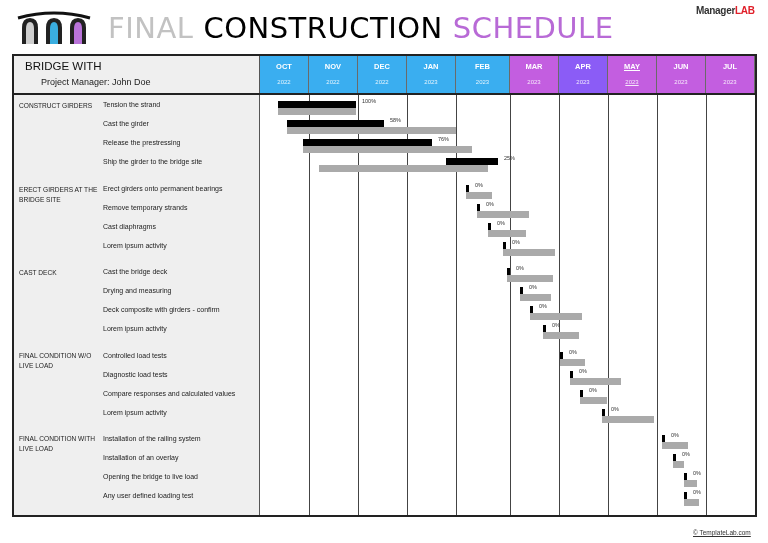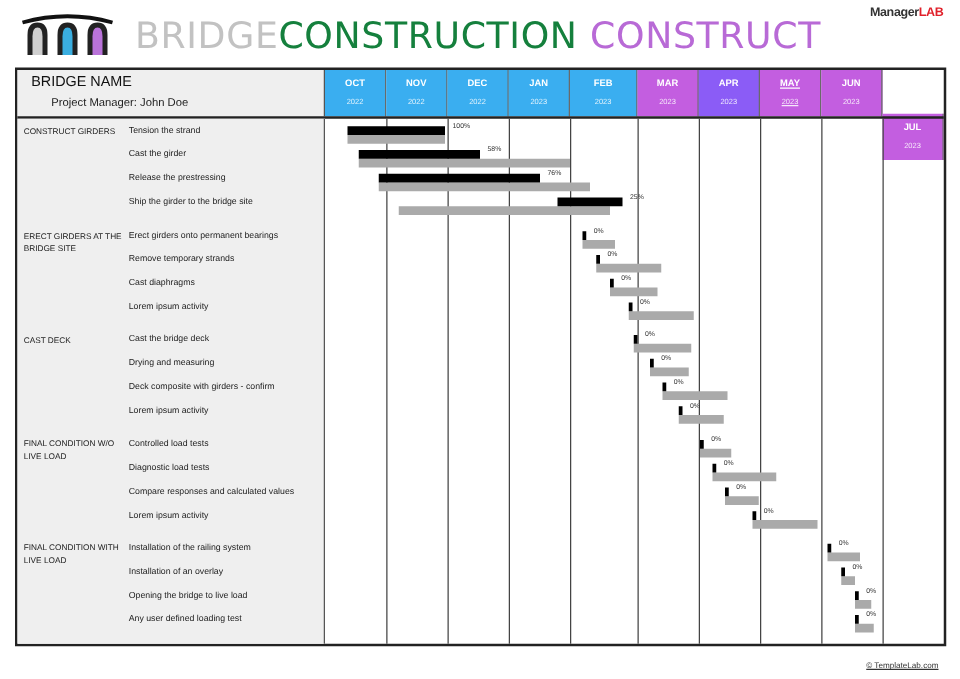--- a/index.html
+++ b/index.html
@@ -1,21 +1,21 @@
 <!DOCTYPE html>
 <html><head>
 <meta charset="utf-8">
 <style>
   * { box-sizing: border-box; margin: 0; padding: 0; }
   body { width: 768px; height: 543px; background: #ffffff; position: relative; overflow: hidden; font-family: "Liberation Sans", sans-serif; }
 
   .logo { position: absolute; left: 16px; top: 10px; width: 76px; height: 36px; }
   .title { position: absolute; left: 108px; top: 10px; font-family: "DejaVu Sans", sans-serif; font-size: 29px; letter-spacing: 0.5px; white-space: nowrap; line-height: 36px; }
   .title .w1 { color: #c2c2c2; }
-  .title .w2 { color: #15803d; }
+  .title .w2 { color: #000000; margin-left: 10px; }
   .title .w3 { color: #b86ad6; margin-left: 10px; }
   .brand { position: absolute; left: 696px; top: 5px; font-size: 10px; font-weight: bold; letter-spacing: -0.3px; }
   .brand .t { color: #333; }
   .brand .l { color: #e0202a; }
 
   .frame { position: absolute; left: 12px; top: 54px; width: 745px; height: 463px; border: 2px solid #222; }
   .hdr-left { position: absolute; left: 0; top: 0; width: 246px; height: 37px; background: #efefef; border-right: 1px solid #555; }
   .hdr-left .bn { position: absolute; left: 11px; top: 4px; font-size: 11.5px; color: #111; }
   .hdr-left .pm { position: absolute; left: 11px; top: 21px; font-size: 9px; color: #222; padding-left: 16px; }
   .hdr-sep { position: absolute; left: 0; top: 37px; width: 741px; height: 2px; background: #222; }
@@ -43,30 +43,30 @@
   <path d="M2 8 Q38 -2 74 8" stroke="#111" stroke-width="3" fill="none"></path>
   <path d="M6 34 V18 Q6 8 14 8 Q22 8 22 18 V34 Z" fill="#222"></path>
   <path d="M10 34 V19 Q10 12 14 12 Q18 12 18 19 V34 Z" fill="#cfcfcf"></path>
   <path d="M30 34 V18 Q30 8 38 8 Q46 8 46 18 V34 Z" fill="#222"></path>
   <path d="M34 34 V19 Q34 12 38 12 Q42 12 42 19 V34 Z" fill="#3aaee0"></path>
   <path d="M54 34 V18 Q54 8 62 8 Q70 8 70 18 V34 Z" fill="#222"></path>
   <path d="M58 34 V19 Q58 12 62 12 Q66 12 66 19 V34 Z" fill="#b973d9"></path>
 </svg>
 
 <div class="title">
-  <span class="w1">BRIDGE</span><span class="w2">CONSTRUCTION</span><span class="w3">CONSTRUCT</span>
+  <span class="w1">FINAL</span><span class="w2">CONSTRUCTION</span><span class="w3">SCHEDULE</span>
 </div>
 
 <div class="brand">
   <span class="t">Manager</span><span class="l">LAB</span>
 </div>
 
 <div class="frame">
   <div class="hdr-left">
-    <span class="bn">BRIDGE NAME</span>
+    <span class="bn">BRIDGE WITH</span>
     <span class="pm">Project Manager: John Doe</span>
   </div>
 
   <div id="months">
       <div class="month" style="left: 246px; width: 49px; background: rgb(58, 174, 240);">
         <span class="m">OCT</span>
         <span class="y">2022</span>
       </div>
       <div class="month" style="left: 295px; width: 49px; background: rgb(58, 174, 240);">
         <span class="m">NOV</span>
@@ -93,21 +93,21 @@
         <span class="y">2023</span>
       </div>
       <div class="month" style="left: 594px; width: 49px; background: rgb(195, 94, 224); text-decoration: underline;">
         <span class="m">MAY</span>
         <span class="y">2023</span>
       </div>
       <div class="month" style="left: 643px; width: 49px; background: rgb(195, 94, 224);">
         <span class="m">JUN</span>
         <span class="y">2023</span>
       </div>
-      <div class="month" style="left: 692px; width: 49px; background: rgb(195, 94, 224); margin-top: 35px;">
+      <div class="month" style="left: 692px; width: 49px; background: rgb(195, 94, 224);">
         <span class="m">JUL</span>
         <span class="y">2023</span>
       </div>
     </div>
   <div class="hdr-sep"></div>
 
   <div class="body-left">
     <div class="grp" style="top:6px">CONSTRUCT GIRDERS</div>
     <div class="grp" style="top:90px">ERECT GIRDERS AT THE BRIDGE SITE</div>
     <div class="grp" style="top:173px">CAST DECK</div>

